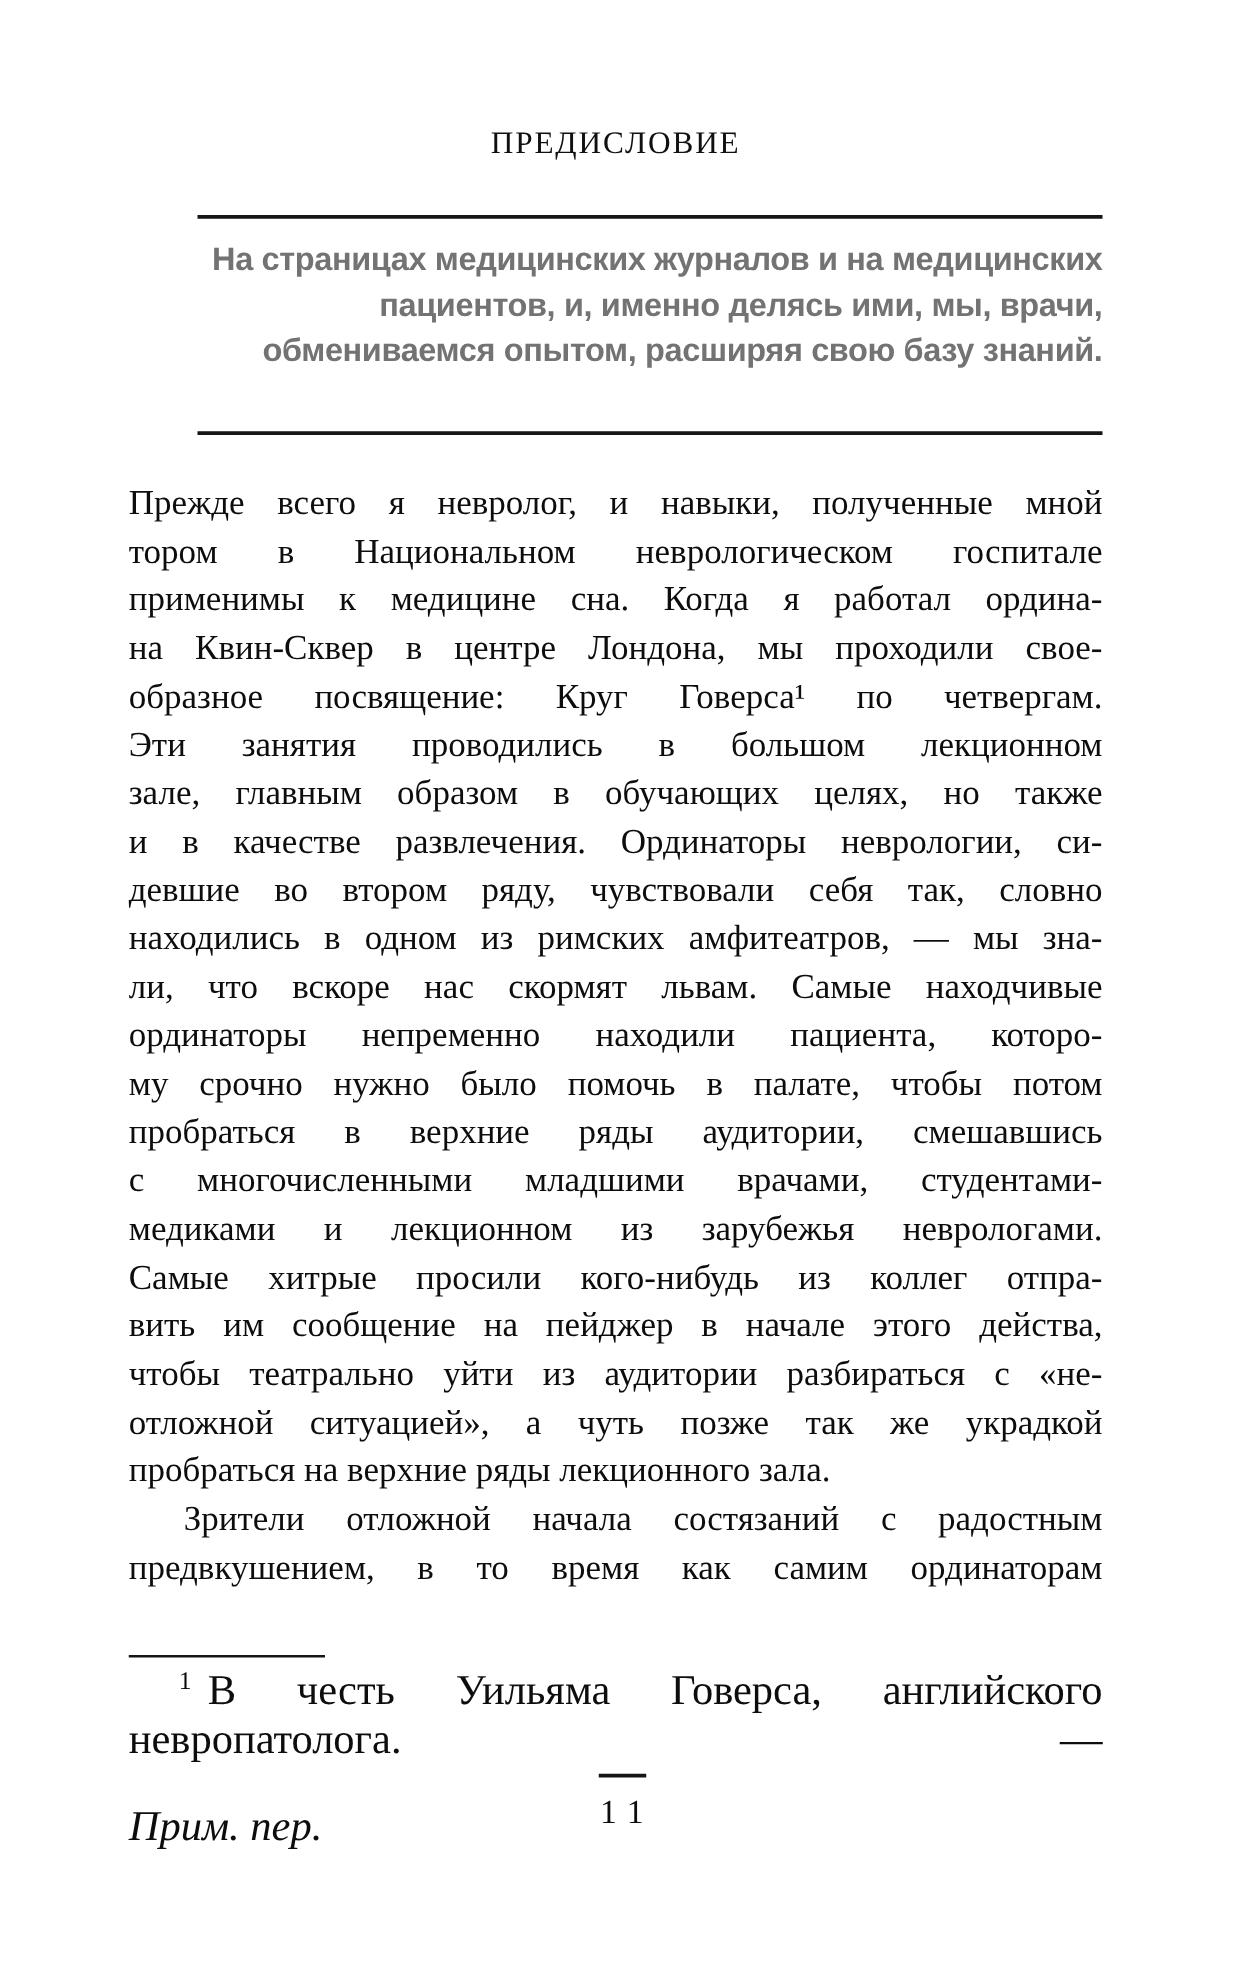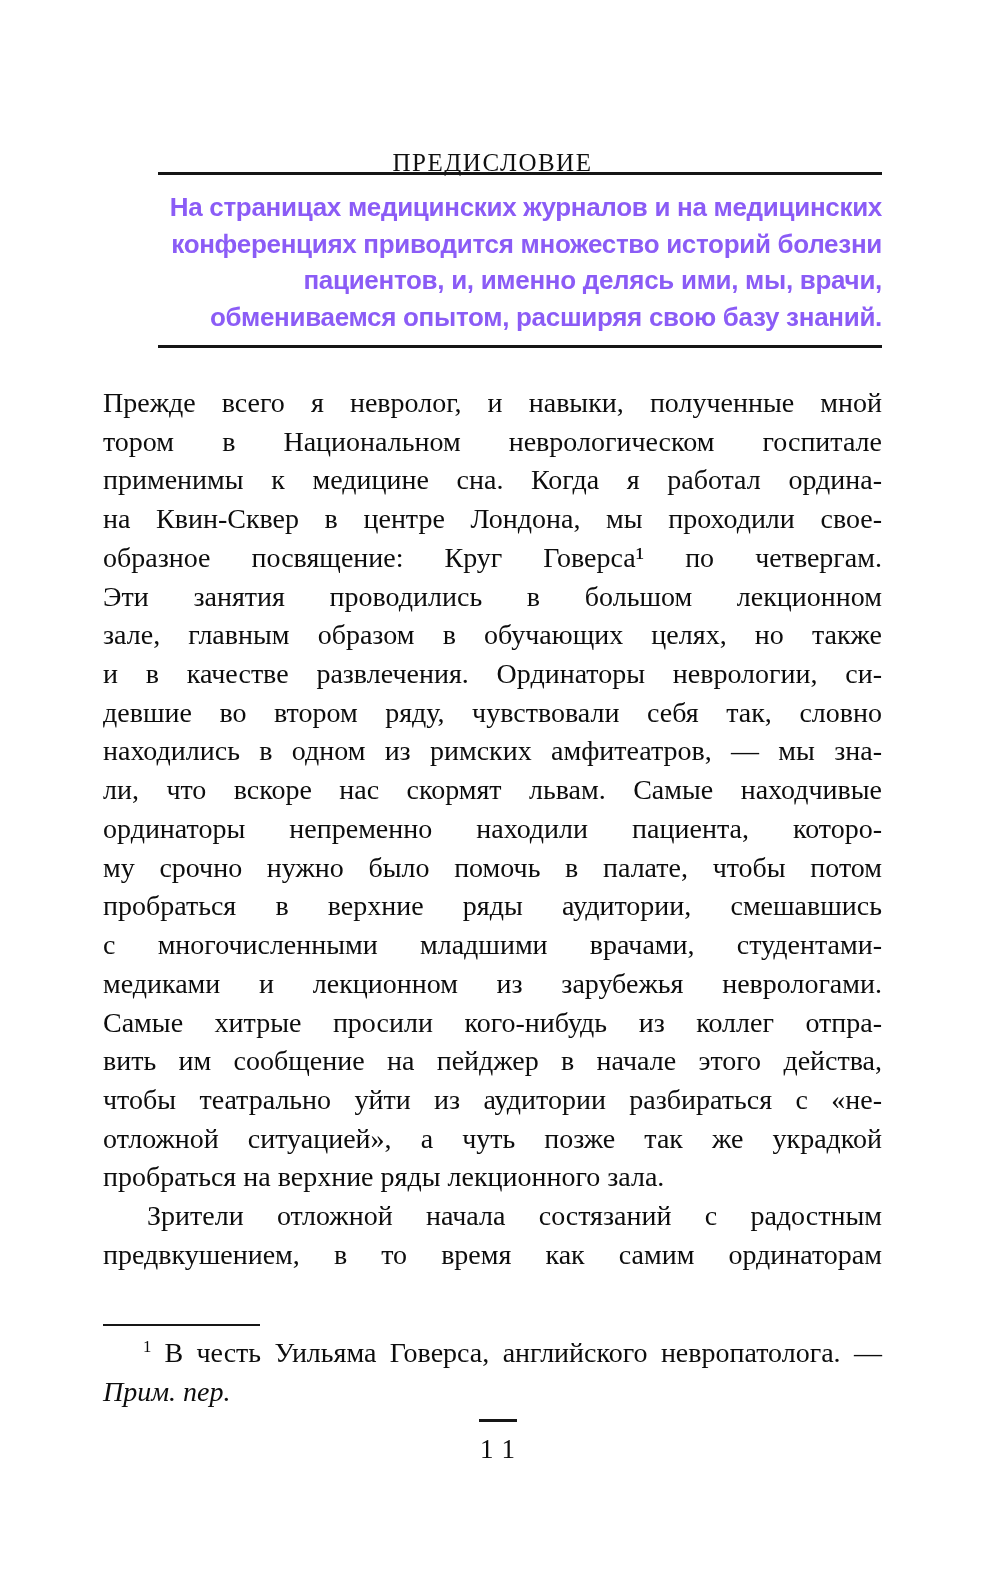--- a/index.html
+++ b/index.html
@@ -15,42 +15,41 @@
 
   
   .chapter-title {
     position: absolute;
     top: 101px; left: 103px; width: 779px;
     text-align: center;
     font-size: 25px;
     letter-spacing: 1.5px;
     font-weight: 400;
     color: #101010;
-    margin-top: 48px;
   }
 
   
   .rule {
     position: absolute;
     left: 158px; width: 724px; height: 3px;
     background: #161616;
   }
   .rule-top { top: 172px; }
   .rule-bottom { top: 345px; }
 
   
   .epigraph {
     position: absolute;
     top: 189px; left: 158px; width: 724px;
     font-family: "Liberation Sans", "DejaVu Sans", sans-serif;
     font-weight: 700;
     font-size: 26px;
     line-height: 36.6px;
     letter-spacing: -0.3px;
-    color: #8b5cf6;
+    color: #737373;
   }
   .eline { display: flex; justify-content: flex-end; }
   .eline > span { white-space: nowrap; }
 
   
   .body-text {
     position: absolute;
     top: 384px; left: 103px; width: 779px;
     font-size: 28px;
     line-height: 38.72px;
@@ -65,36 +64,36 @@
 
   
   .fn-rule {
     position: absolute;
     top: 1324px; left: 103px; width: 157px; height: 2px;
     background: #161616;
   }
   .footnote {
     position: absolute;
     top: 1334px; left: 103px; width: 779px;
-    font-size: 28px;
+    font-size: 34px;
     line-height: 38.5px;
     color: #0d0d0d;
   }
   .fn-line1 {
     text-align: justify;
     text-align-last: justify;
     text-indent: 40px;
   }
   .fn-marker {
     font-size: 0.6em;
     vertical-align: super;
     line-height: 0;
     margin-right: 13px;
   }
-  .fn-line2 { font-style: italic; }
+  .fn-line2 { font-style: italic; margin-top: 32px; }
 
   
   .pagenum-block {
     position: absolute;
     top: 1419px; left: 108px; width: 779px;
     text-align: center;
   }
   .page-dash {
     display: block;
     width: 38px; height: 3px;
@@ -113,23 +112,20 @@
 
 <div class="page">
 
   <div class="chapter-title">ПРЕДИСЛОВИЕ</div>
 
   <div class="rule rule-top"></div>
 
   <div class="epigraph">
     <div class="eline">
         <span>На страницах медицинских журналов и на медицинских</span>
-      </div>
-    <div class="eline">
-        <span>конференциях приводится множество историй болезни</span>
       </div>
     <div class="eline">
         <span>пациентов, и, именно делясь ими, мы, врачи,</span>
       </div>
     <div class="eline">
         <span>обмениваемся опытом, расширяя свою базу знаний.</span>
       </div>
   </div>
 
   <div class="rule rule-bottom"></div>

